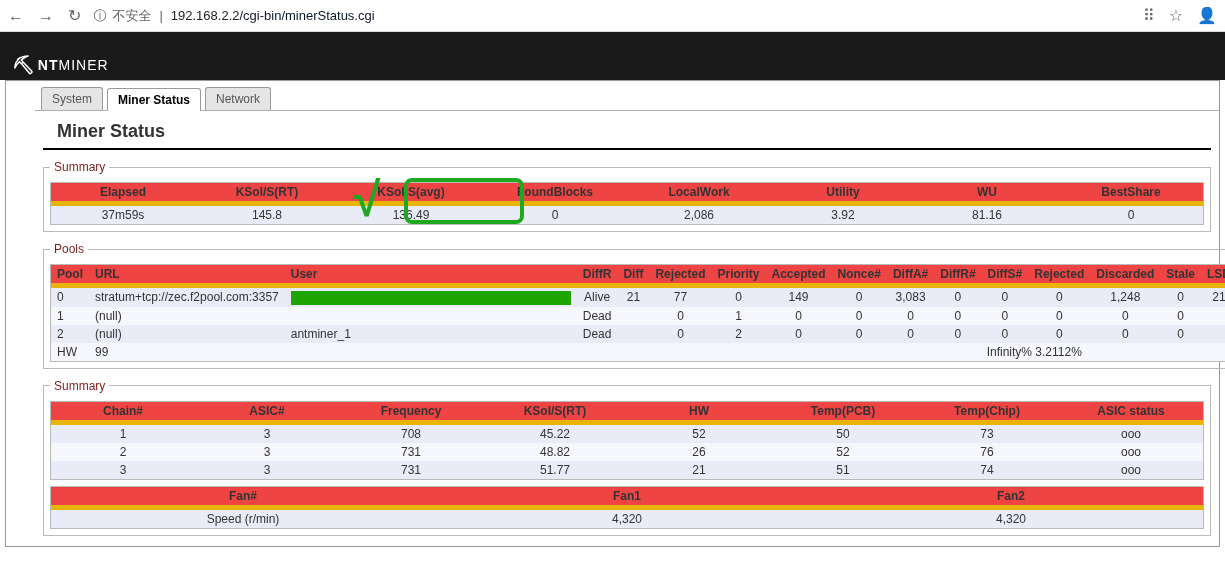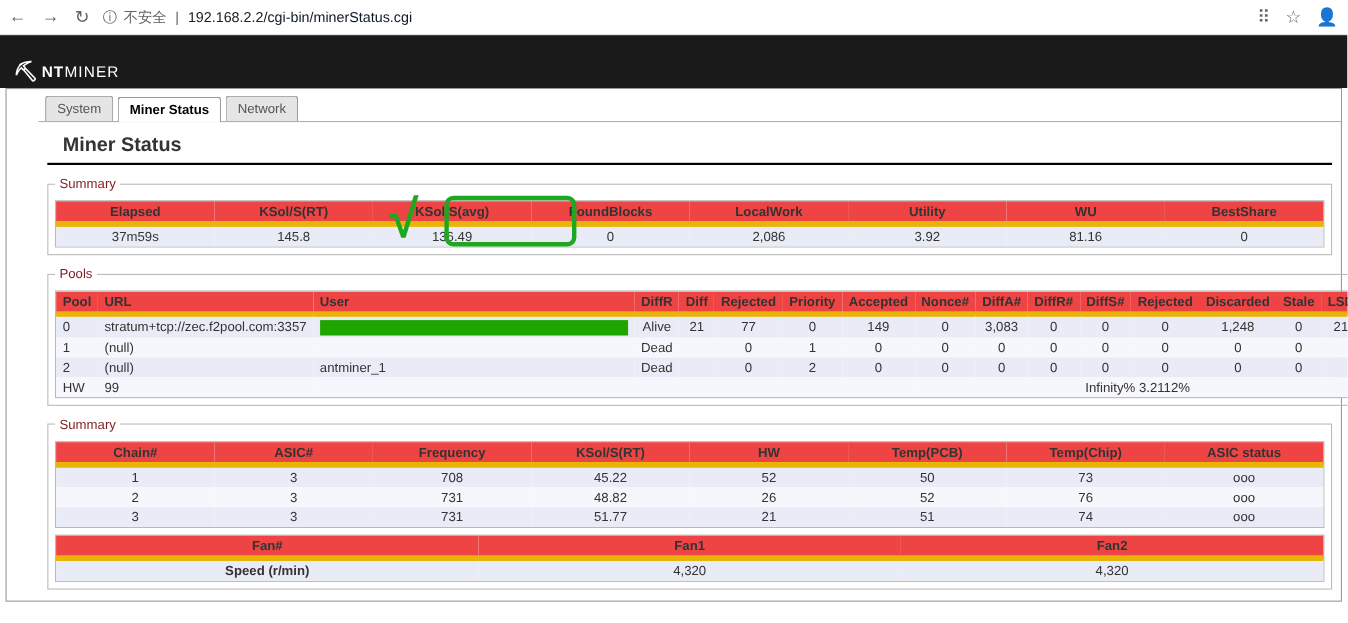--- a/index.html
+++ b/index.html
@@ -259,21 +259,21 @@
       <table>
         <thead>
             <tr id="fan-h">
               <th>Fan#</th>
               <th>Fan1</th>
               <th>Fan2</th>
             </tr>
           </thead>
         <tbody>
             <tr id="fan-r">
-              <td style="font-weight: bold;">Speed (r/min)</td>
+              <td style="font-weight: normal;">Speed (r/min)</td>
               <td>4,320</td>
               <td>4,320</td>
             </tr>
           </tbody>
       </table>
     </div>
   </fieldset>
 </div>
 
 </body></html>

